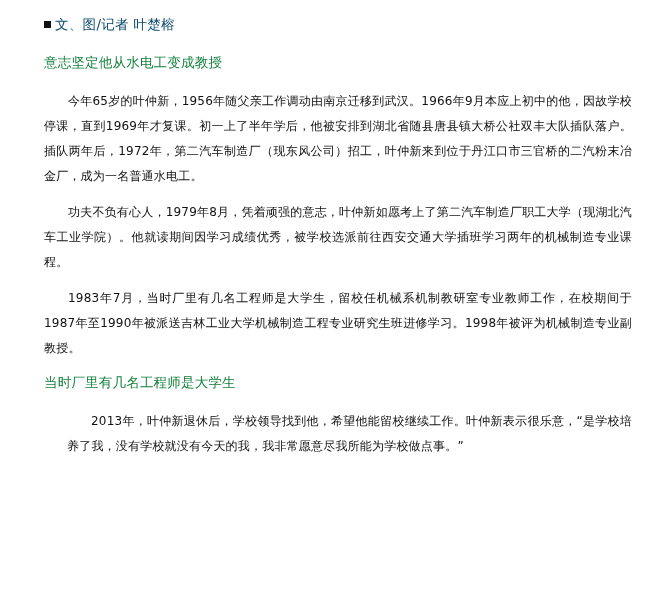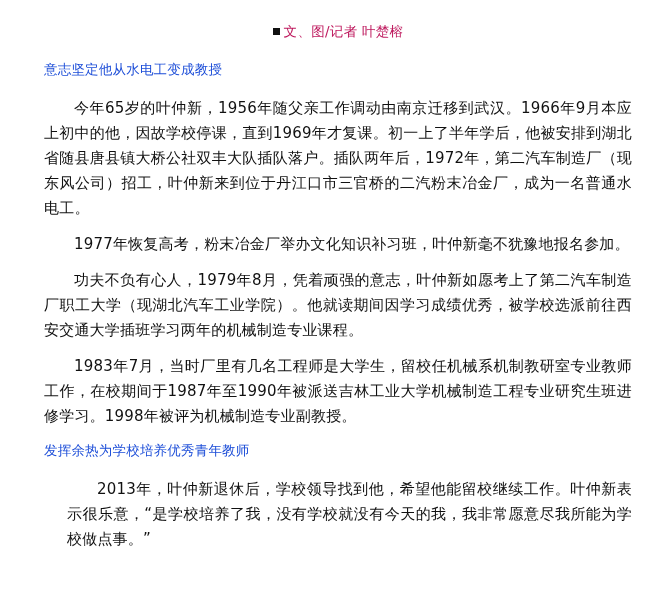--- a/index.html
+++ b/index.html
@@ -17,43 +17,42 @@
   .page {
     width: 654px;
     height: 609px;
     box-sizing: border-box;
     padding: 14px 22px 0 44px;
     background: #ffffff;
   }
   .byline {
     font-size: 13.5px;
     line-height: 1.5;
-    color: #be185d;
-    margin: 7px 0 18px 0;
+    color: #0c4a6e;
+    margin: 0 0 18px 0;
     letter-spacing: 0.3px;
     white-space: nowrap;
-    text-align: center;
   }
   .byline .marker {
     display: inline-block;
     width: 7px;
     height: 7px;
     background: #111;
     margin-right: 4px;
     vertical-align: 1px;
   }
   .subhead {
     font-size: 13.5px;
     line-height: 1.55;
-    color: #1d4ed8;
+    color: #15803d;
     margin: 0 0 16px 0;
     letter-spacing: 0.2px;
   }
   p.para {
-    font-size: 15px;
+    font-size: 12px;
     line-height: 25px;
     color: #111;
     margin: 0 0 11px 0;
     text-align: justify;
     text-justify: inter-ideograph;
     text-indent: 2em;
     letter-spacing: 0.2px;
   }
   p.para:last-child {
     margin-bottom: 0;
@@ -63,21 +62,20 @@
 </head>
 <body>
 
 <div class="page">
 
   <div class="byline"><span class="marker"></span><span>文、图/记者 叶楚榕</span></div>
 
   <div class="subhead">意志坚定他从水电工变成教授</div>
 
   <p class="para">今年65岁的叶仲新，1956年随父亲工作调动由南京迁移到武汉。1966年9月本应上初中的他，因故学校停课，直到1969年才复课。初一上了半年学后，他被安排到湖北省随县唐县镇大桥公社双丰大队插队落户。插队两年后，1972年，第二汽车制造厂（现东风公司）招工，叶仲新来到位于丹江口市三官桥的二汽粉末冶金厂，成为一名普通水电工。</p>
-  <p class="para">1977年恢复高考，粉末冶金厂举办文化知识补习班，叶仲新毫不犹豫地报名参加。</p>
   <p class="para">功夫不负有心人，1979年8月，凭着顽强的意志，叶仲新如愿考上了第二汽车制造厂职工大学（现湖北汽车工业学院）。他就读期间因学习成绩优秀，被学校选派前往西安交通大学插班学习两年的机械制造专业课程。</p>
   <p class="para">1983年7月，当时厂里有几名工程师是大学生，留校任机械系机制教研室专业教师工作，在校期间于1987年至1990年被派送吉林工业大学机械制造工程专业研究生班进修学习。1998年被评为机械制造专业副教授。</p>
 
-  <div class="subhead">发挥余热为学校培养优秀青年教师</div>
+  <div class="subhead">当时厂里有几名工程师是大学生</div>
 
   <p class="para">2013年，叶仲新退休后，学校领导找到他，希望他能留校继续工作。叶仲新表示很乐意，“是学校培养了我，没有学校就没有今天的我，我非常愿意尽我所能为学校做点事。”</p>
 
 </div>
 
 </body></html>

